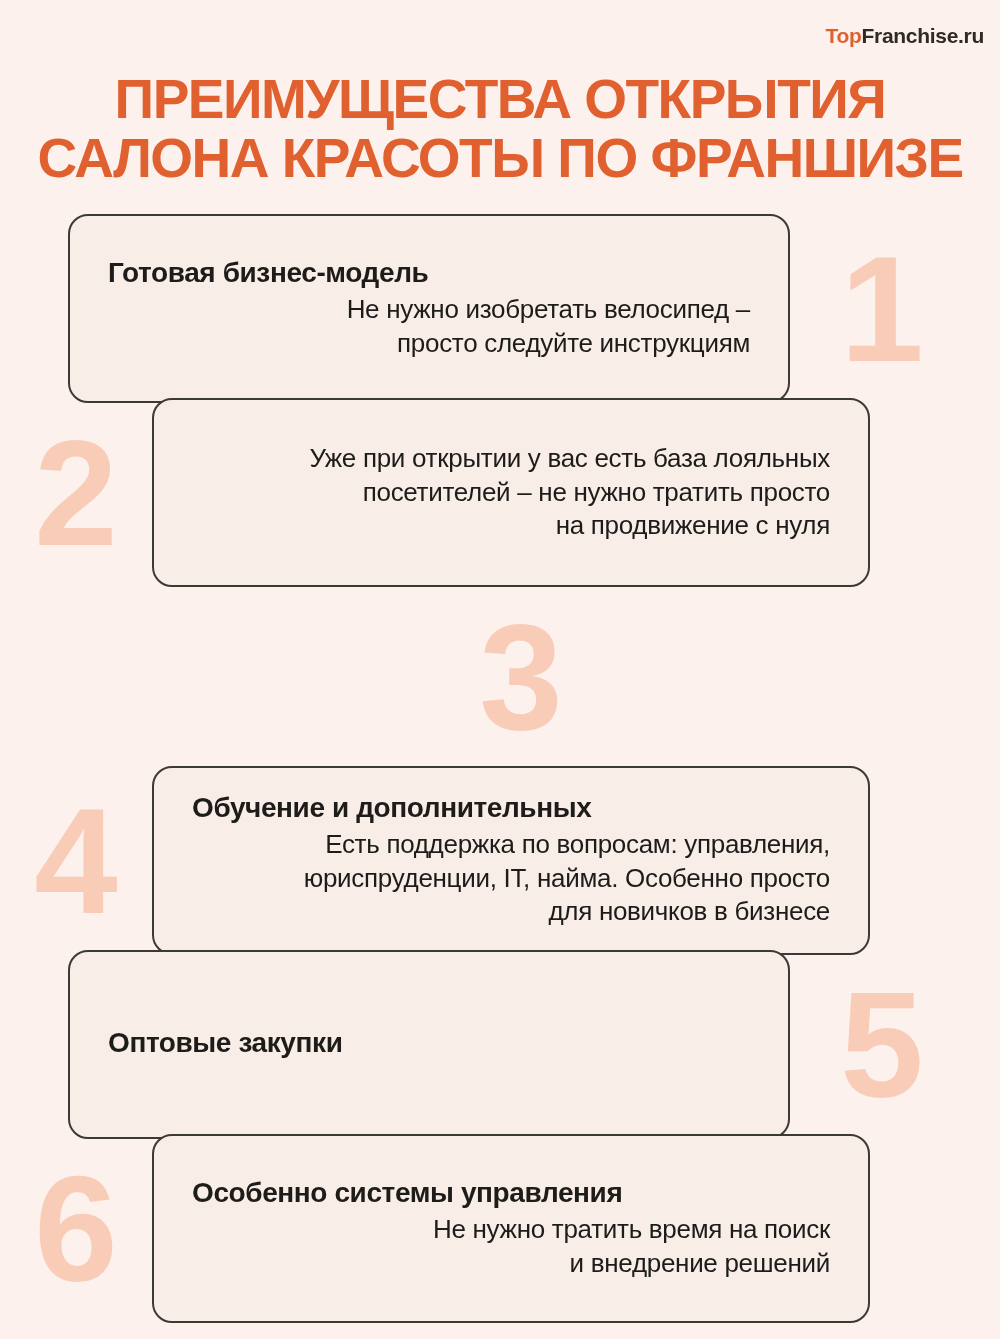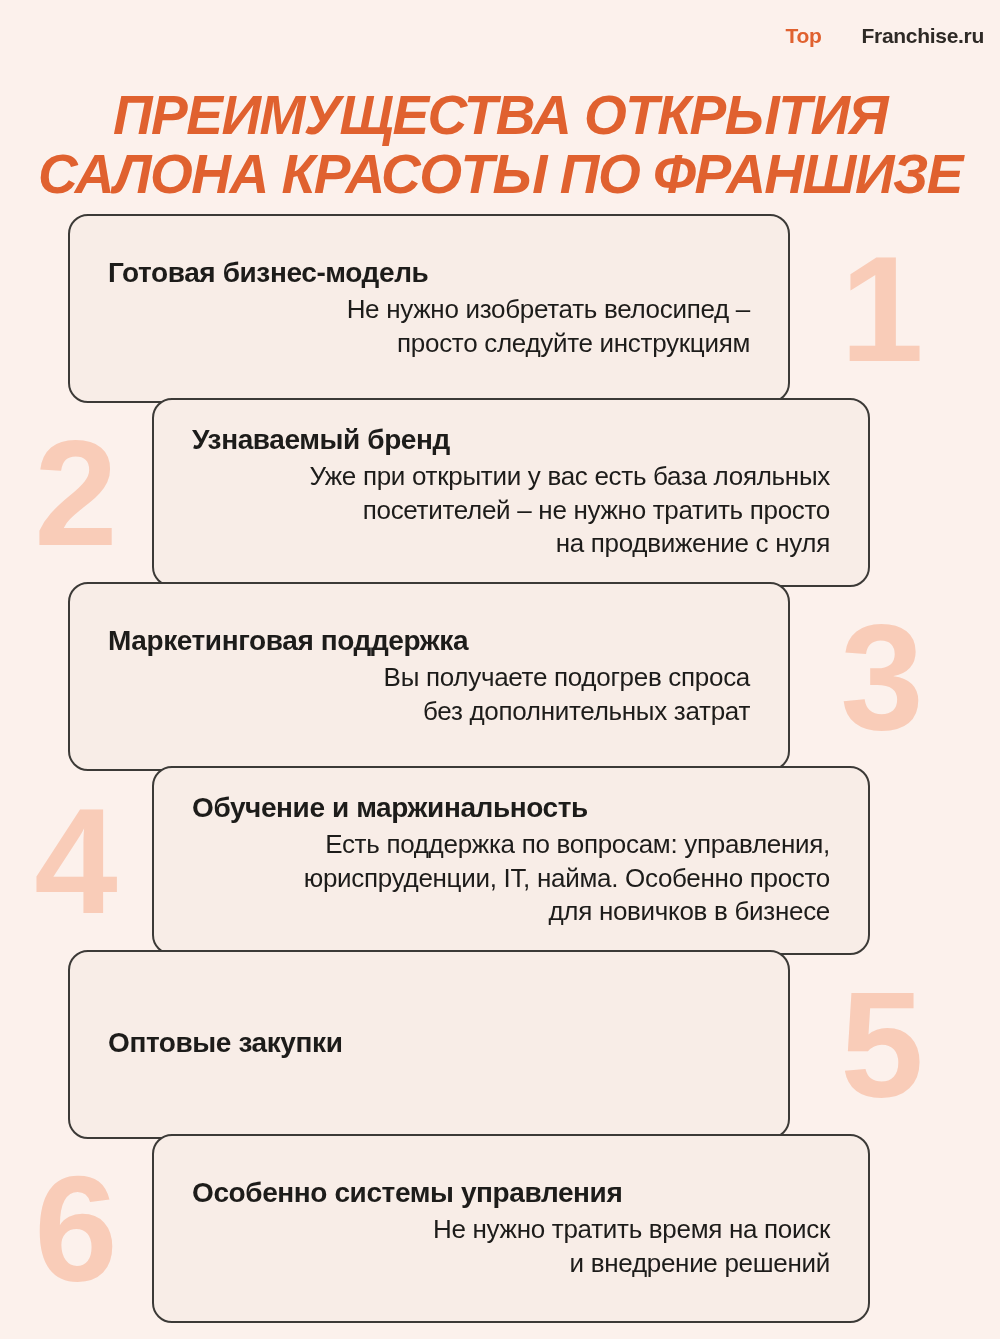--- a/index.html
+++ b/index.html
@@ -24,36 +24,35 @@
   .logo {
     position: absolute;
     top: 24px;
     right: 16px;
     font-size: 21px;
     font-weight: bold;
     letter-spacing: -0.3px;
     cursor: pointer;
   }
   .logo-top  { color: var(--accent); margin-left: 12px; }
-  .logo-rest { color: #2e2a26; margin-left: 40px; }
+  .logo-rest { color: #2e2a26; }
   .title {
     position: absolute;
     top: 70px;
     left: 0;
     right: 0;
-    margin: 16px;
+    margin: 0;
     text-align: center;
     font-size: 55px;
     line-height: 1.08;
     font-weight: bold;
     letter-spacing: -1.5px;
     color: var(--accent);
     white-space: pre-line;
     text-transform: uppercase;
-    font-style: italic;
   }
   .rows {
     position: absolute;
     top: 228px;
     left: 0;
     right: 0;
     display: flex;
     flex-direction: column;
     gap: 23px;
   }
@@ -120,40 +119,34 @@
     <div class="card">
       <div class="card-title">Готовая бизнес-модель</div>
       <div class="card-body">Не нужно изобретать велосипед –
 просто следуйте инструкциям</div>
     </div>
   </div>
 
   <div class="row side-left">
     <div class="number">2</div>
     <div class="card">
-      <div class="card-title">Узнаваемый бренд</div>
       <div class="card-body">Уже при открытии у вас есть база лояльных
 посетителей – не нужно тратить просто
 на продвижение с нуля</div>
     </div>
   </div>
 
   <div class="row side-right">
     <div class="number">3</div>
-    <div class="card">
-      <div class="card-title">Маркетинговая поддержка</div>
-      <div class="card-body">Вы получаете подогрев спроса
-без дополнительных затрат</div>
-    </div>
   </div>
 
   <div class="row side-left">
     <div class="number">4</div>
     <div class="card">
-      <div class="card-title">Обучение и маржинальность</div>
+      <div class="card-title">Обучение и дополнительных</div>
       <div class="card-body">Есть поддержка по вопросам: управления,
 юриспруденции, IT, найма. Особенно просто
 для новичков в бизнесе</div>
     </div>
   </div>
 
   <div class="row side-right">
     <div class="number">5</div>
     <div class="card">
       <div class="card-title">Оптовые закупки</div>

